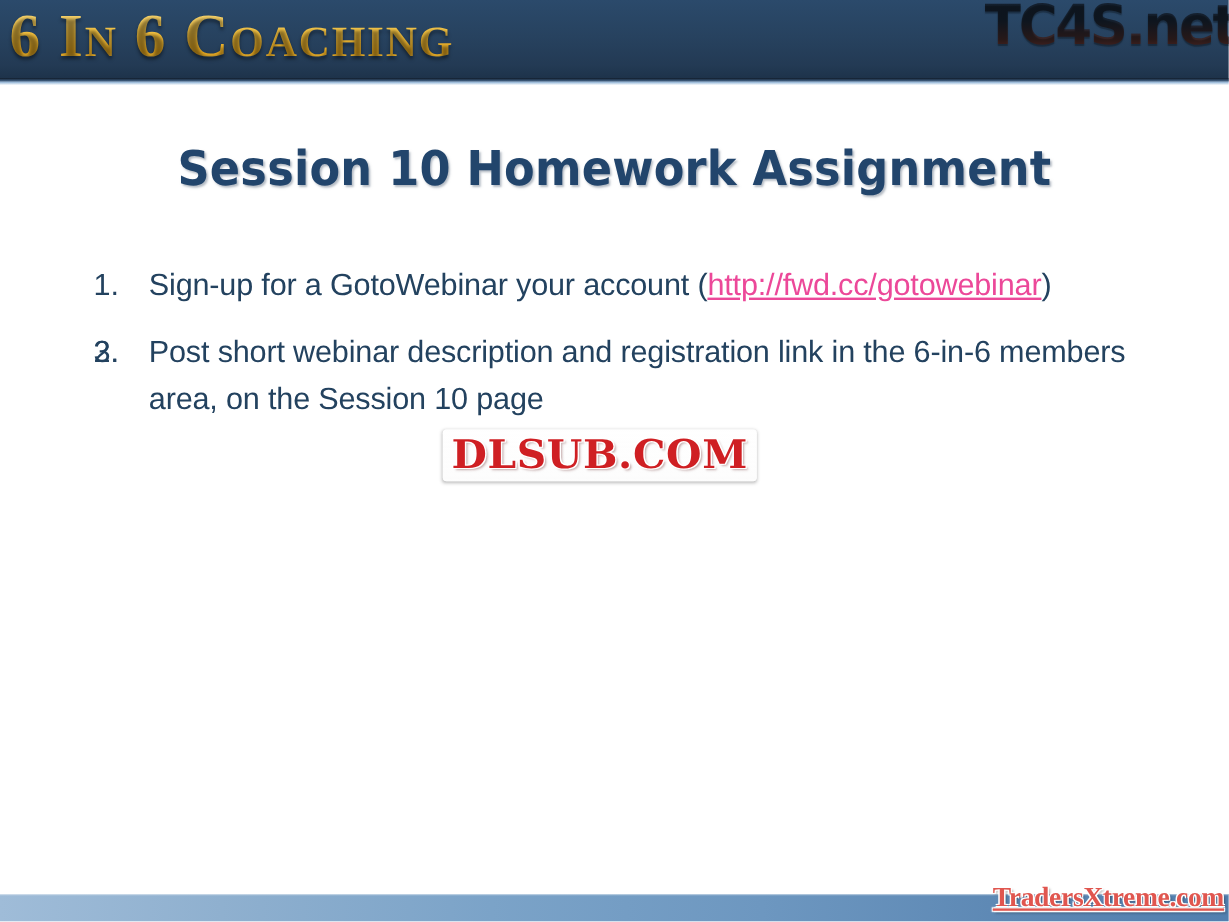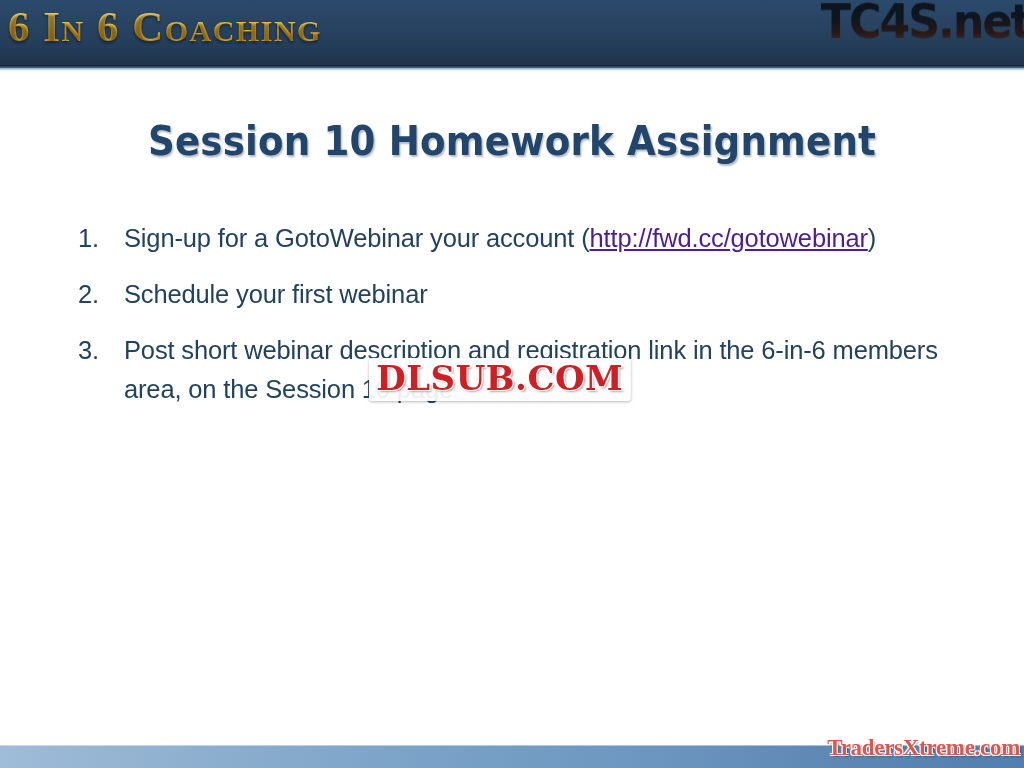--- a/index.html
+++ b/index.html
@@ -50,21 +50,21 @@
     background: linear-gradient(180deg, #7ea5cd 0%, #cfdfee 60%, #ffffff 100%);
   }
 
   .brand-logo {
     position: absolute;
     left: 8px;
     top: 4px;
     font-family: "Liberation Serif", "DejaVu Serif", serif;
     font-variant: small-caps;
     font-weight: 700;
-    font-size: 43px;
+    font-size: 51px;
     letter-spacing: 1.5px;
     color: #f5c442;
     background: linear-gradient(180deg, #fbe08a 0%, #f7c646 38%, #e8a91e 72%, #f3cf6a 100%);
     -webkit-background-clip: text;
     background-clip: text;
     -webkit-text-fill-color: transparent;
     text-shadow: 0 2px 3px rgba(0,0,0,0.45);
     white-space: nowrap;
     line-height: 1.08;
   }
@@ -128,21 +128,21 @@
   .content-list li .marker {
     position: absolute;
     left: 4px;
     top: 0;
     width: 32px;
     text-align: left;
     color: #23425f;
     font-size: 25.5px;
   }
   .content-list li .item-link {
-    color: #4c1d95;
+    color: #ec4899;
     text-decoration: underline;
     text-underline-offset: 2px;
   }
 
   
   .watermark {
     position: absolute;
     left: 369px;
     top: 358px;
     font-family: "DejaVu Serif", "Liberation Serif", serif;
@@ -186,20 +186,21 @@
     letter-spacing: -0.3px;
     color: #e0564f;
     white-space: nowrap;
     line-height: 1.15;
     text-shadow:
       -1px -1px 0 #ffffff,
        1px -1px 0 #ffffff,
       -1px  1px 0 #ffffff,
        1px  1px 0 #ffffff,
        2px  2px 2px rgba(0,0,0,0.3);
+    text-decoration: underline;
   }
 </style>
 </head>
 <body>
 
 <div id="slide">
 
   <div class="header-bar">
     <div class="brand-logo">6 In 6 Coaching</div>
     <div class="site-logo">TC4S.net</div>
@@ -208,21 +209,21 @@
 
   <div class="slide-title">Session 10 Homework Assignment</div>
 
   <ol class="content-list">
 
     <li>
       <span class="marker">1.</span><span>Sign-up for a GotoWebinar your account (</span><a class="item-link" href="#">http://fwd.cc/gotowebinar</a><span>)</span>
     </li>
 
     <li>
-      <span class="marker">2.</span><span>Schedule your first webinar</span>
+      <span class="marker">2.</span>
     </li>
 
     <li>
       <span class="marker">3.</span><span>Post short webinar description and registration link in the 6-in-6 members area, on the Session 10 page</span>
     </li>
 
   </ol>
 
   <div class="watermark">DLSUB.COM</div>
 

